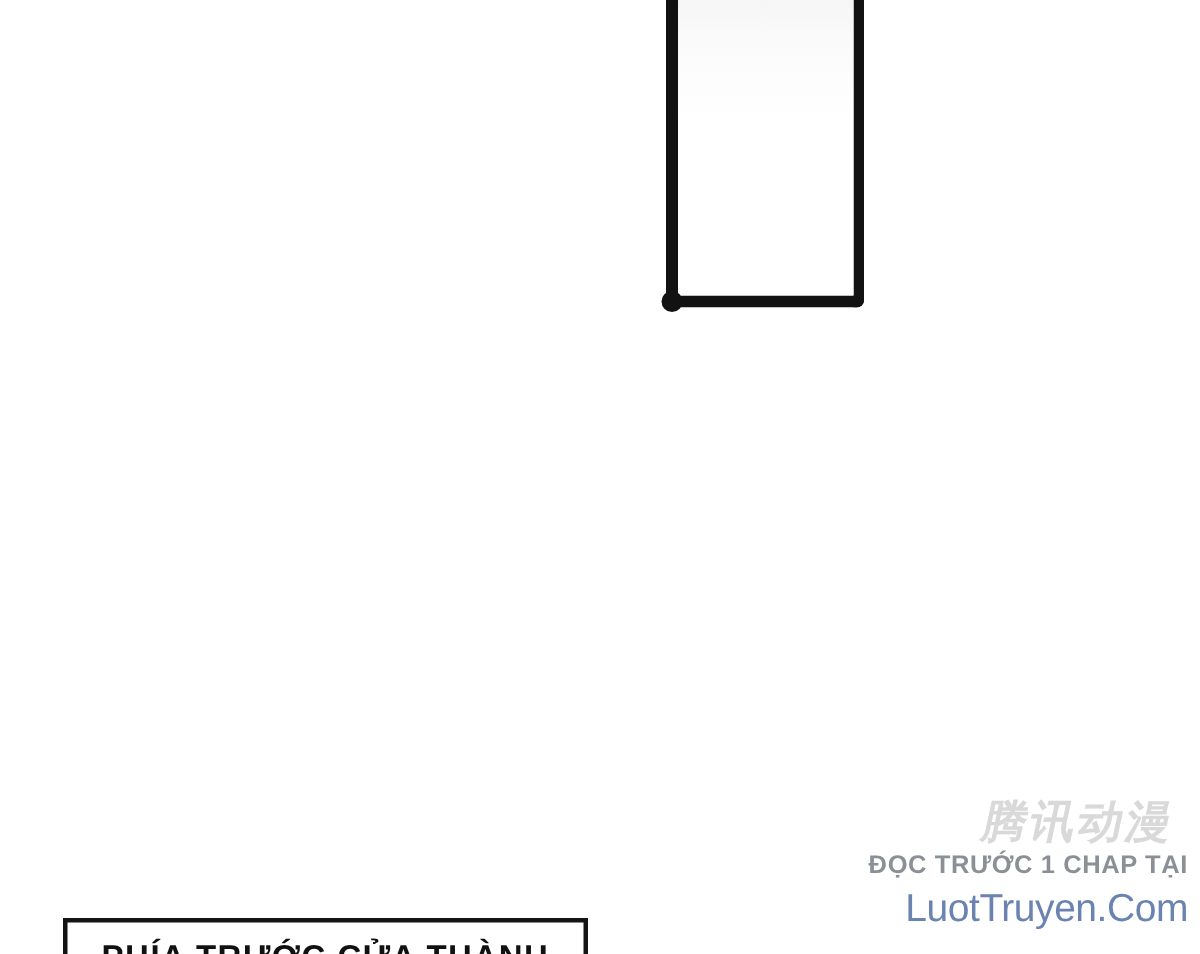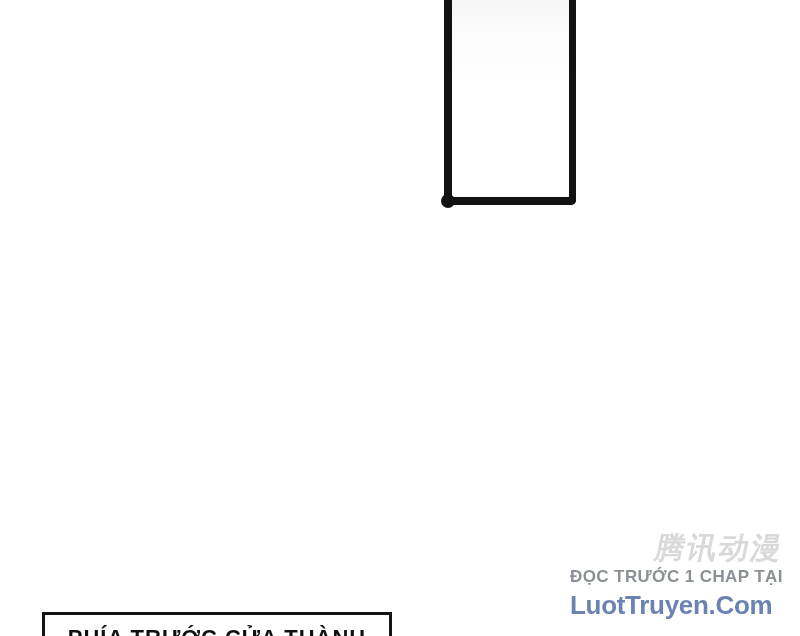--- a/index.html
+++ b/index.html
@@ -47,33 +47,33 @@
     transform: skewX(-12deg);
     white-space: nowrap;
     user-select: none;
   }
 
   
   .promo {
     position: absolute;
     left: 570px; top: 567px;
     width: 222px;
-    text-align: left;
+    text-align: right;
   }
   .promo-line1 {
     font-size: 17px;
     font-weight: bold;
     letter-spacing: 0.4px;
     color: var(--promo-gray, #8b9097);
     white-space: nowrap;
   }
   .promo-site {
     margin-top: 3px;
     font-size: 26px;
-    font-weight: bold;
+    font-weight: normal;
     letter-spacing: -0.3px;
     color: var(--brand-blue, #6b83b1);
     white-space: nowrap;
   }
 
   
   .caption-box {
     position: absolute;
     left: 42px; top: 612px;
     width: 350px; height: 70px;

